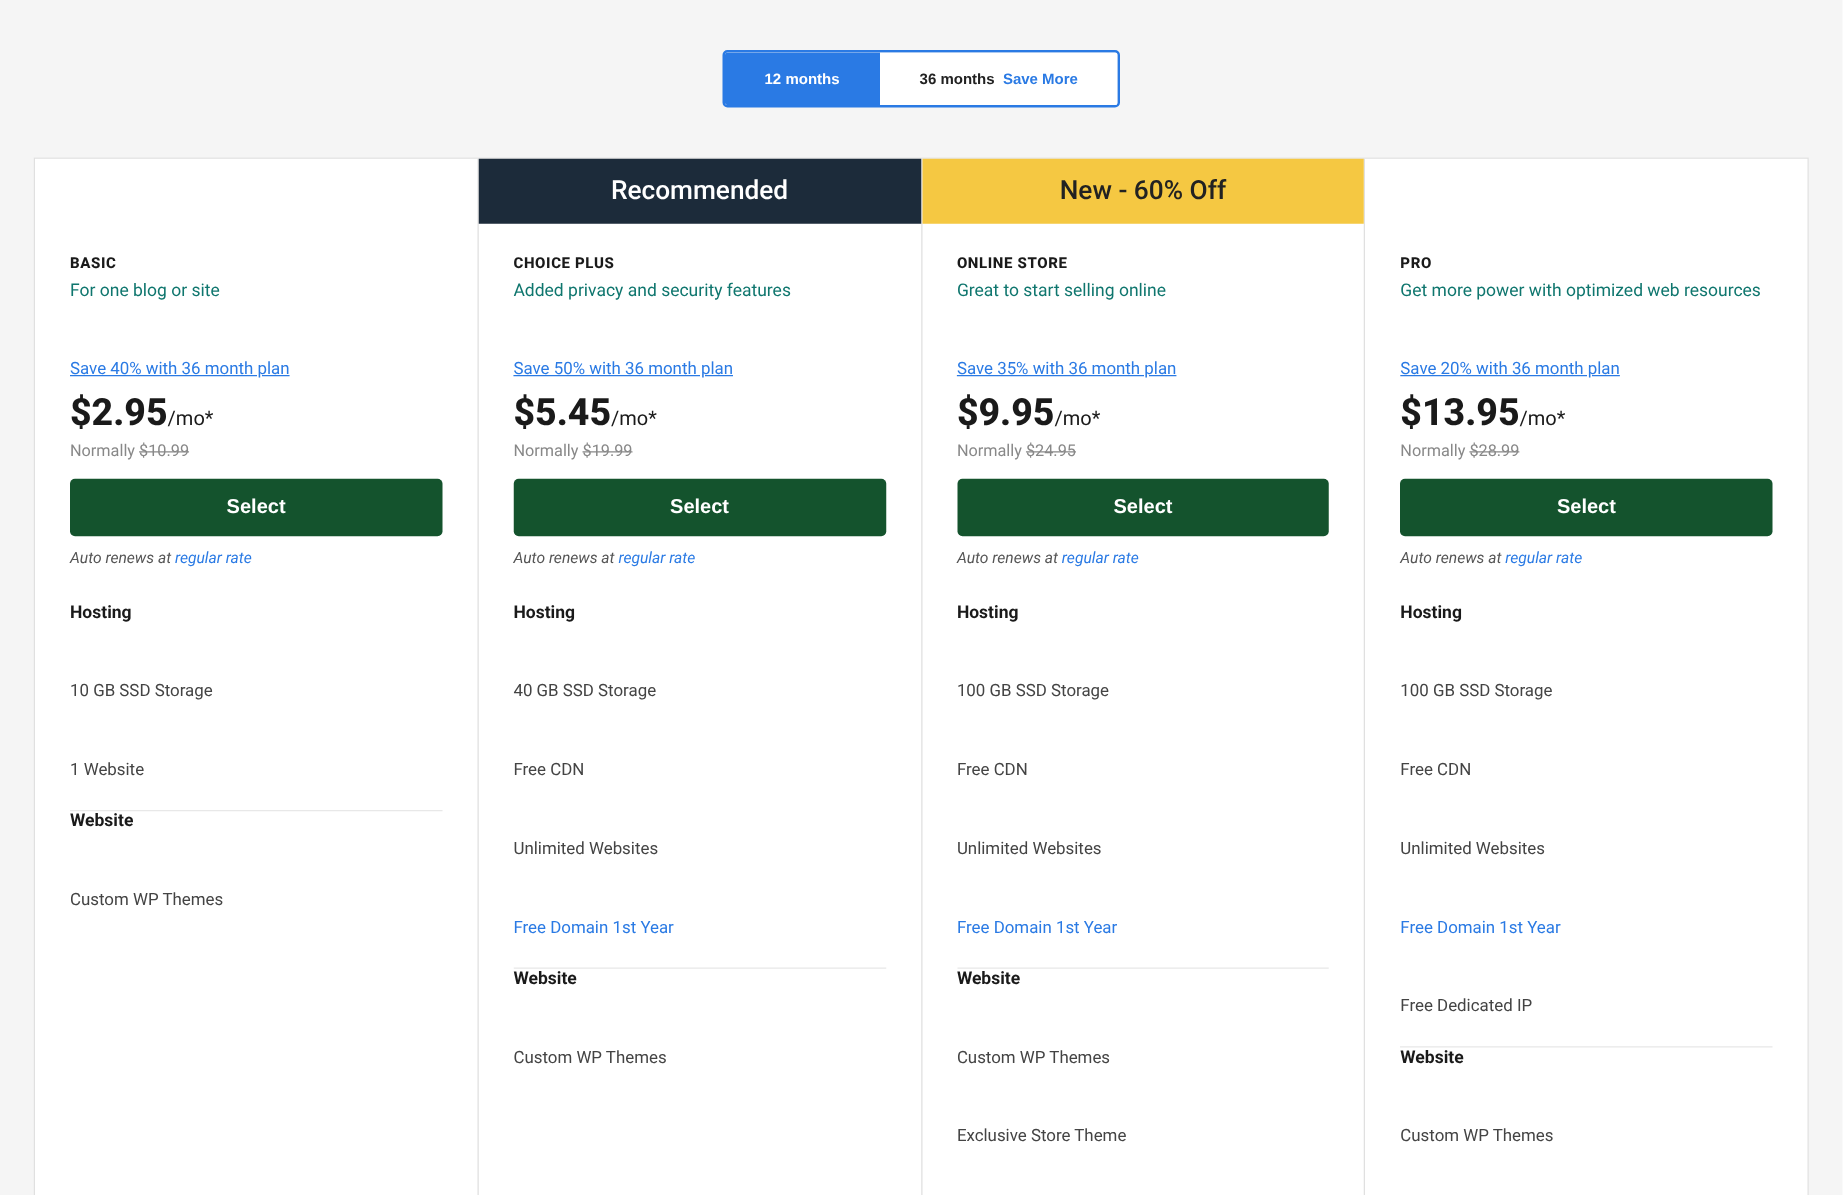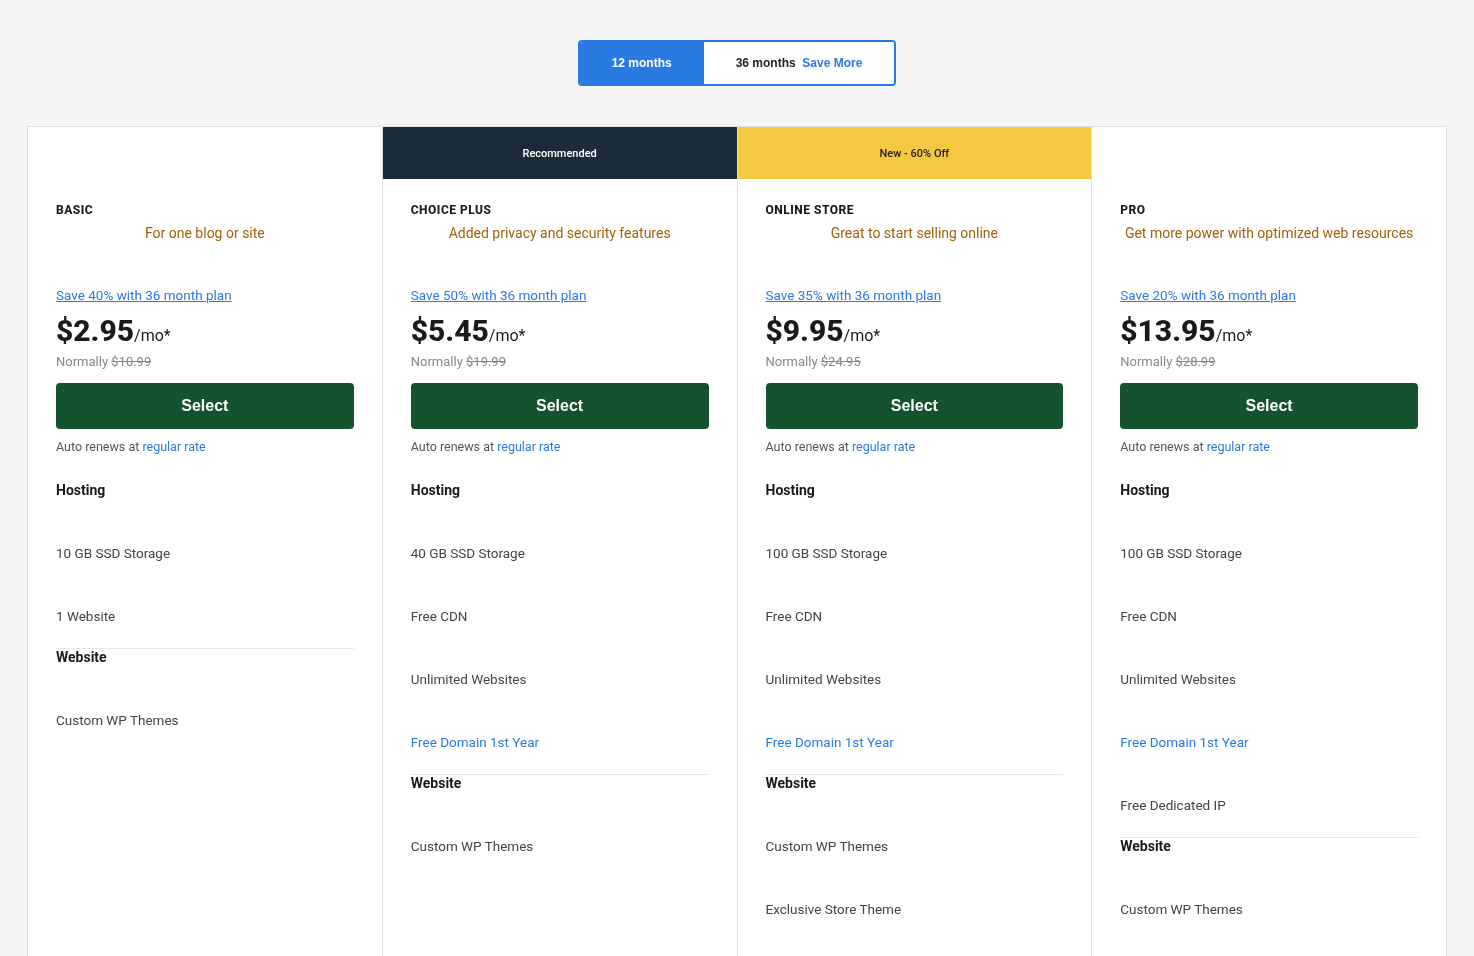--- a/index.html
+++ b/index.html
@@ -64,21 +64,21 @@
 
     .plan-col:last-child {
       border-right: none;
     }
 
     .plan-badge {
       height: 52px;
       display: flex;
       align-items: center;
       justify-content: center;
-      font-size: 11px;
+      font-size: 21px;
       font-weight: 500;
       color: #fff;
     }
 
     .badge-recommended {
       background: #1c2b3a;
     }
 
     .badge-new {
       background: #f5c842;
@@ -97,24 +97,23 @@
     .plan-name {
       font-size: 12px;
       font-weight: 800;
       color: #1a1a1a;
       letter-spacing: 0.5px;
       margin-bottom: 8px;
     }
 
     .plan-desc {
       font-size: 14px;
-      color: #a16207;
+      color: #0f766e;
       min-height: 44px;
       margin-bottom: 18px;
-      text-align: center;
     }
 
     .save-link {
       color: #2a7ae4;
       font-size: 13.5px;
       text-decoration: underline;
       cursor: pointer;
       display: block;
       margin-bottom: 10px;
     }
@@ -156,20 +155,21 @@
       border-radius: 4px;
       cursor: pointer;
       margin-bottom: 10px;
       text-align: center;
     }
 
     .auto-renew {
       font-size: 12.5px;
       color: #555;
       margin-bottom: 28px;
+      font-style: italic;
     }
 
     .auto-renew .regular-rate {
       color: #2a7ae4;
     }
 
     .feature-section-title {
       font-size: 14px;
       font-weight: 700;
       color: #1a1a1a;

